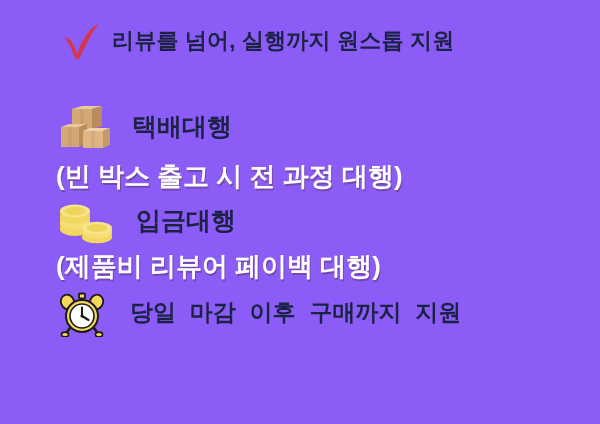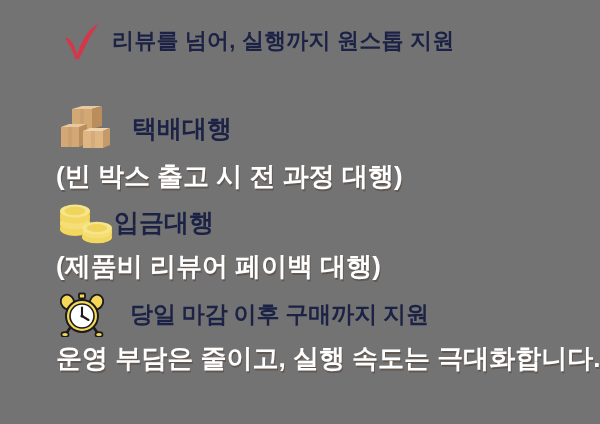--- a/index.html
+++ b/index.html
@@ -49,32 +49,32 @@
   .svc {
     position: absolute;
     display: flex;
     align-items: center;
   }
   .svc-icon {
     display: block;
     flex: 0 0 auto;
   }
   .svc-label {
-    font-family: Liberation Serif, serif;
+    font-family: Liberation Mono, monospace;
     font-size: 25px;
     font-weight: bold;
     color: #1b2245;
     white-space: nowrap;
     line-height: 1;
   }
 
   #svc-parcel { left: 58px; top: 105px; gap: 22px; }
   #svc-parcel .svc-icon { width: 52px; height: 46px; }
 
-  #svc-deposit { left: 58px; top: 199px; }
+  #svc-deposit { left: 58px; top: 199px; gap: 22px; }
   #svc-deposit .svc-icon { width: 56px; height: 46px; }
 
   #svc-sameday { left: 60px; top: 291px; gap: 26px; justify-content: space-between; }
   #svc-sameday .svc-icon { width: 44px; height: 46px; }
   #svc-sameday .svc-label {
     font-size: 23px;
   }
 
   
   .subline {
@@ -90,21 +90,21 @@
   #sub-deposit { left: 56px; top: 253px; font-size: 26px; text-align: right; }
   #closing {
     left: 56px;
     top: 345px;
     font-size: 26px;
   }
 </style>
 </head>
 <body>
 
-<div id="poster" style="background: #737373;">
+<div id="poster" style="background: #8b5cf6;">
 
   <div class="headline-row">
     <span class="check-icon-wrap">
       <svg class="check-icon" viewBox="0 0 40 38" xmlns="http://www.w3.org/2000/svg">
         <path d="M3 16 C6 15, 9 18, 12 24 C13.5 27, 14.5 30, 15.5 33 C16.5 27, 20 19, 25 12 C28.5 7, 32.5 3.5, 36.5 2 C33 6.5, 29 13, 25.5 20 C22 27, 19 33.5, 17 37 L13.5 37 C11 30.5, 7.5 22, 3 16 Z" fill="#d6354a"></path>
       </svg>
     </span>
     <span class="headline-text">리뷰를 넘어, 실행까지 원스톱 지원</span>
   </div>
 
@@ -176,15 +176,14 @@
         <circle cx="22" cy="25" r="12" fill="#ffffff" stroke="#1b1b1b" stroke-width="1.6"></circle>
 
         <path d="M22 25 L22 16.5" stroke="#1b1b1b" stroke-width="2.1" stroke-linecap="round"></path>
         <path d="M22 25 L28.5 29" stroke="#1b1b1b" stroke-width="2.1" stroke-linecap="round"></path>
         <circle cx="22" cy="25" r="1.6" fill="#1b1b1b"></circle>
       </svg>
     </span>
     <span class="svc-label">당일 마감 이후 구매까지 지원</span>
   </div>
 
-  <div class="subline" id="closing">운영 부담은 줄이고, 실행 속도는 극대화합니다.</div>
 
 </div>
 
 </body></html>

